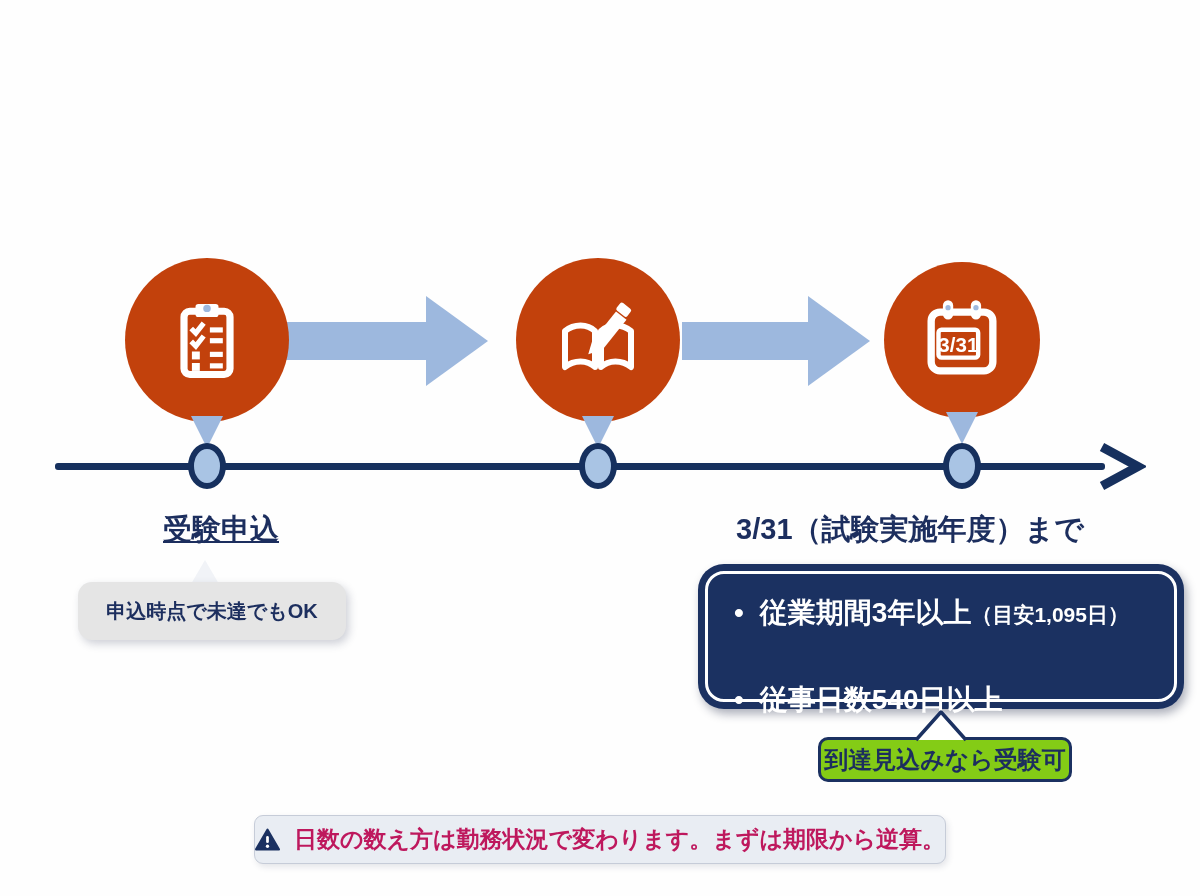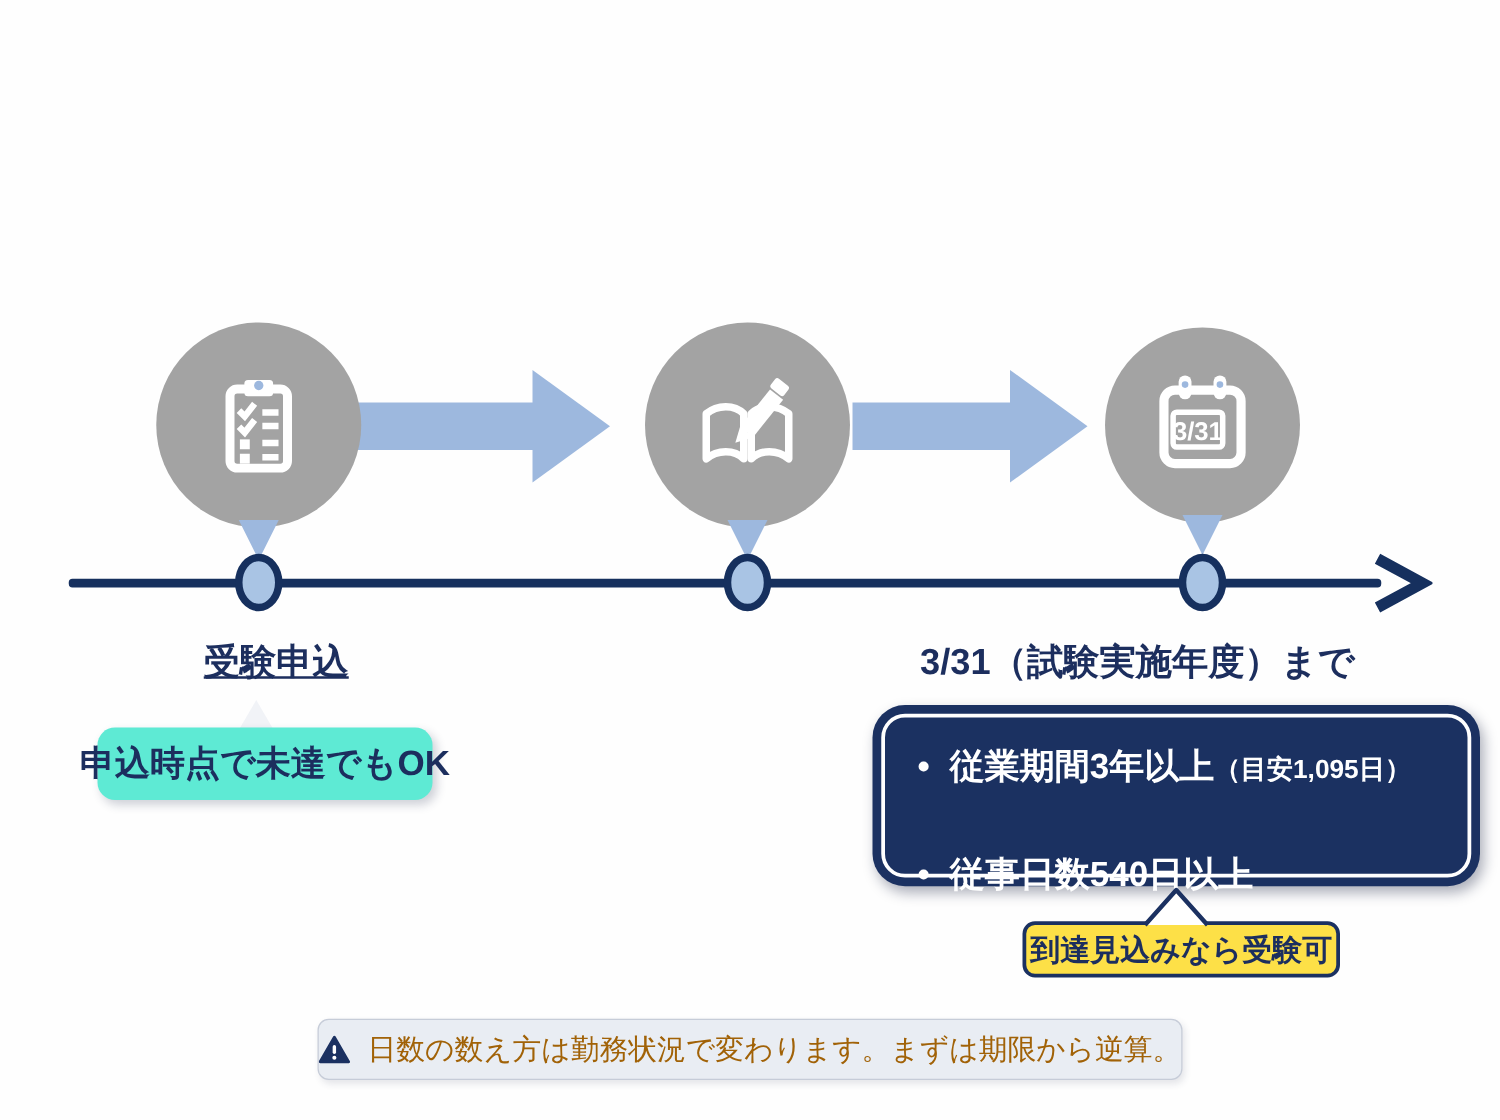--- a/index.html
+++ b/index.html
@@ -24,21 +24,21 @@
     line-height: 1.45;
     letter-spacing: 1px;
   }
   .title .line1 { font-size: 45px; }
   .title .line2 { font-size: 45px; }
 
   
   .bubble {
     position: absolute;
     border-radius: 50%;
-    background: #a3a3a3;
+    background: #c2410c;
     display: flex;
     align-items: center;
     justify-content: center;
   }
   .bubble-tail {
     position: absolute;
     width: 0; height: 0;
     border-left: 16px solid transparent;
     border-right: 16px solid transparent;
     border-top: 32px solid #9db8de;
@@ -80,26 +80,26 @@
     font-size: 29px;
     font-weight: bold;
     white-space: nowrap;
   }
 
   
   .callout-light {
     position: absolute;
     left: 78px; top: 582px;
     width: 268px; height: 58px;
-    background: #5eead4;
+    background: #e5e5e5;
     border-radius: 14px;
     box-shadow: 3px 4px 8px rgba(40,50,80,0.22);
     display: flex; align-items: center; justify-content: center;
     color: #1c2e5e;
-    font-size: 28px; font-weight: bold;
+    font-size: 20px; font-weight: bold;
     white-space: nowrap;
   }
   .callout-light-tail {
     position: absolute;
     left: 191px; top: 560px;
     width: 0; height: 0;
     border-left: 14px solid transparent;
     border-right: 14px solid transparent;
     border-bottom: 24px solid #f1f3f7;
   }
@@ -137,21 +137,21 @@
   }
   .req-bullet { font-size: 28px; margin-right: 16px; }
   .req-main { font-size: 28px; margin-top: 39px; }
   .req-note { font-size: 21px; margin-left: 0; }
 
   
   .callout-outline {
     position: absolute;
     left: 818px; top: 737px;
     width: 254px; height: 45px;
-    background: #fde047;
+    background: #84cc16;
     border: 3px solid #1b3161;
     border-radius: 10px;
     display: flex; align-items: center; justify-content: center;
     color: #1c2e5e;
     font-size: 24px; font-weight: bold;
     white-space: nowrap;
   }
   .callout-outline-tail { position: absolute; left: 912px; top: 708px; z-index: 2; }
 
   
@@ -160,23 +160,23 @@
     left: 254px; top: 815px;
     width: 692px; height: 49px;
     background: #e9edf3;
     border: 1px solid #c6ccd8;
     border-radius: 9px;
     box-shadow: 2px 3px 6px rgba(40,50,80,0.12);
     display: flex; align-items: center; justify-content: center;
     gap: 14px;
   }
   .warning-text {
-    color: #a16207;
+    color: #be185d;
     font-size: 23px;
-    font-weight: normal;
+    font-weight: bold;
     white-space: nowrap;
   }
 </style>
 </head>
 <body>
 
 <div class="canvas">
 
 
   <div class="arrow-shaft" style="left:286px; top:322px; width:142px;"></div>

